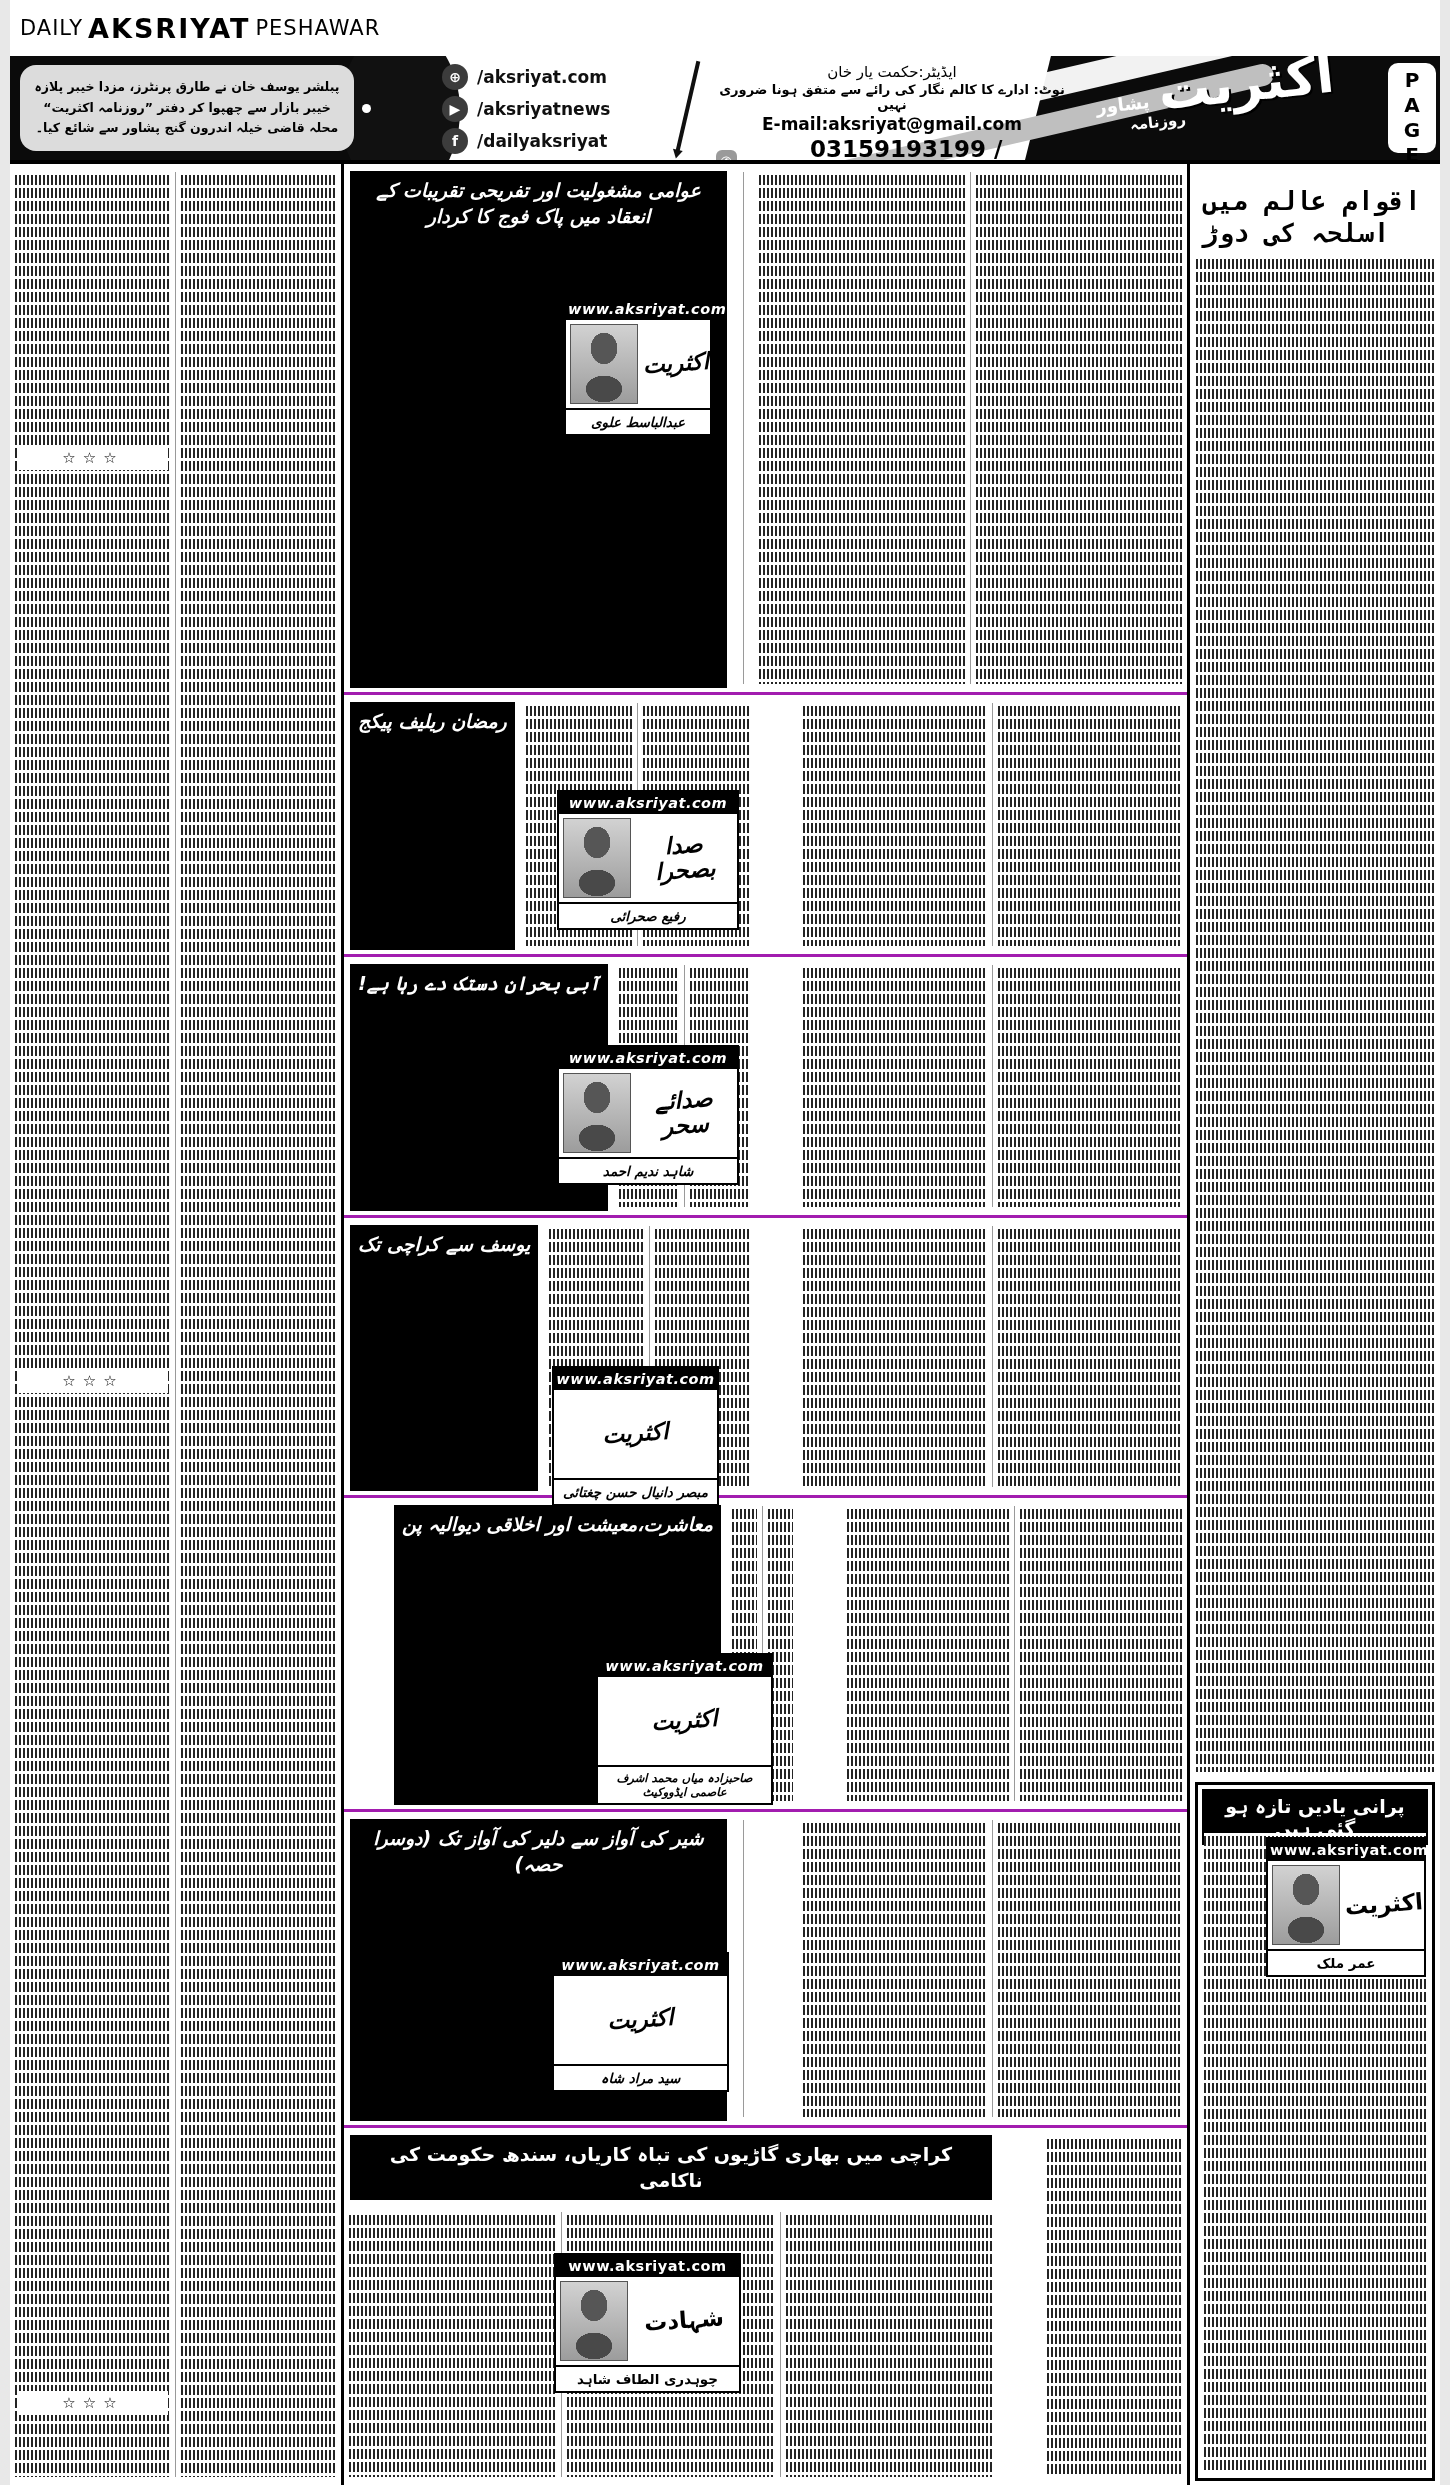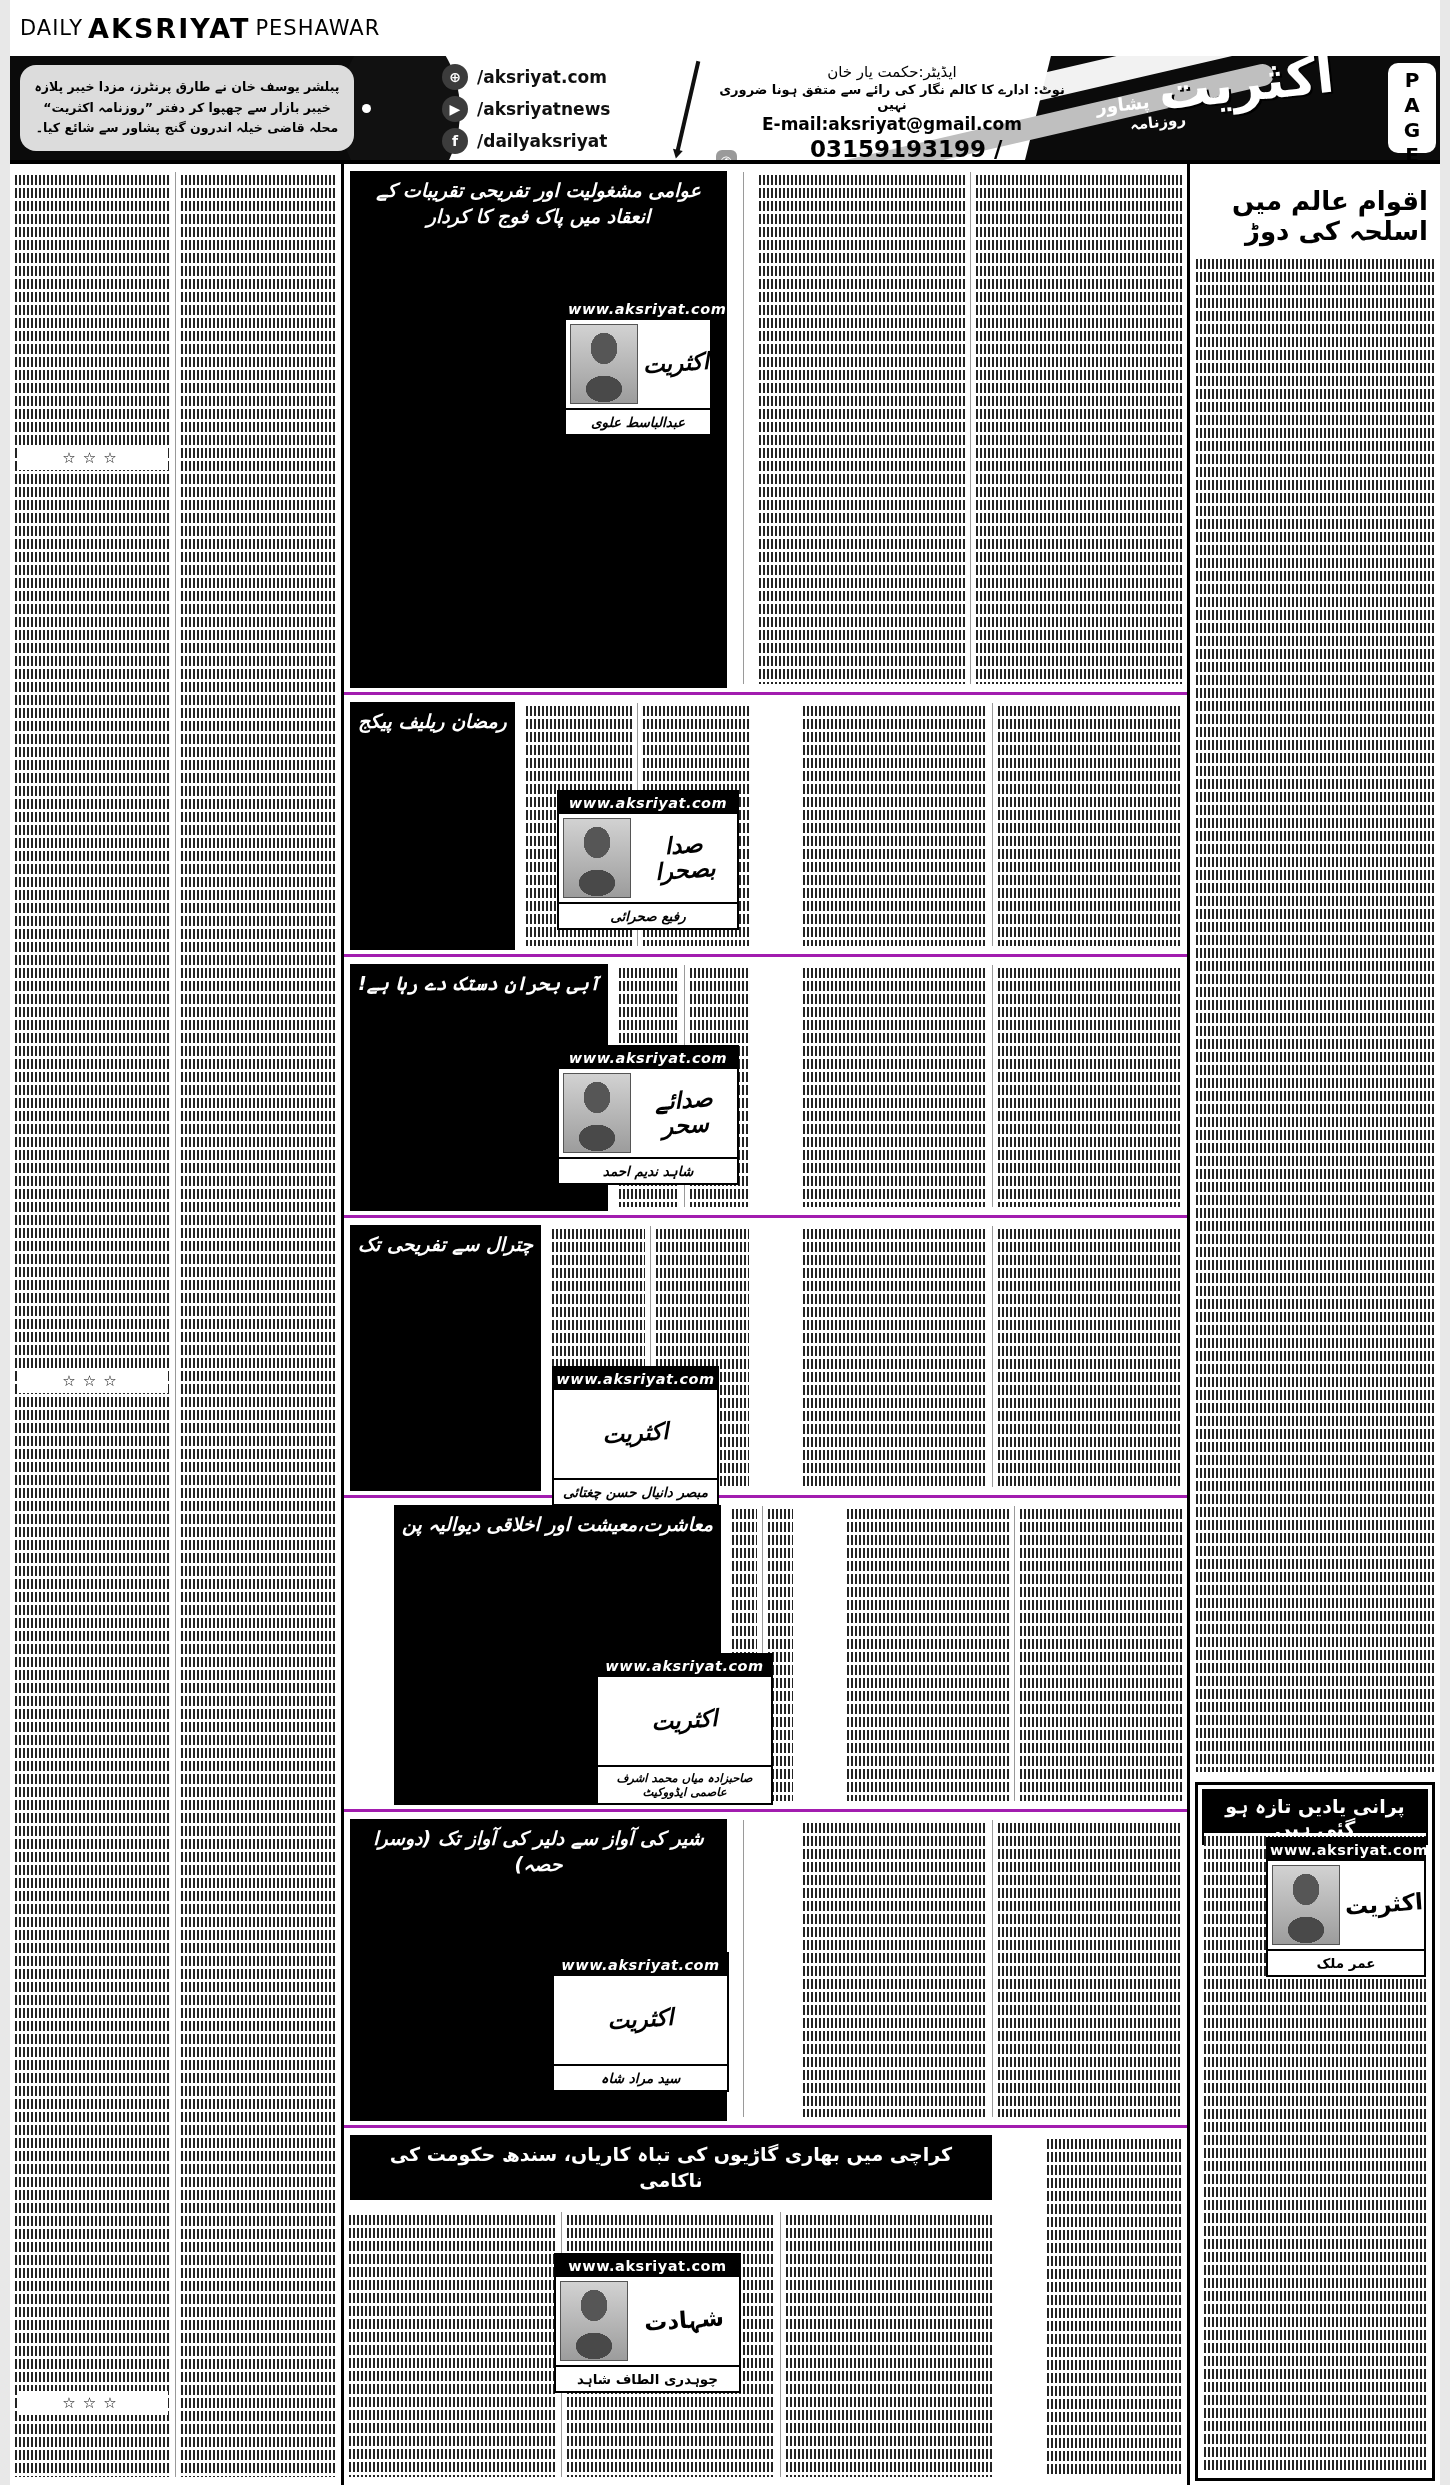--- a/index.html
+++ b/index.html
@@ -93,22 +93,22 @@
   .ab4 { right:35px;  top:148px; width:167px; }
   .ab5 { right:25px;  top:155px; width:177px; }
   .ab6 { right:25px;  top:140px; width:177px; }
   .ab7 { left:210px;  top:125px; width:187px; }
 
   
   .b7-left { flex:1; position:relative; display:flex; flex-direction:column; }
   .b7-right { width:145px; display:flex; }
 
   
-  .ed-headline { margin:22px 12px 0; text-align:right; font-size:26px; font-weight:800; direction:rtl;
-                 padding-bottom:12px; border-bottom:3px solid #000; }
+  .ed-headline { margin:22px 12px 0; text-align:left; font-size:26px; font-weight:800; direction:rtl;
+                 padding-bottom:12px; border-bottom:3px solid #000;font-family:Liberation Mono, monospace; }
   .ed-body { position:absolute; left:6px; right:6px; top:92px; height:1516px; }
   .prbox { position:absolute; left:5px; right:5px; top:1618px; bottom:4px; border:3px solid #000; background:#fff; }
   .prtitle { background:#000; color:#fff; font-weight:700; font-size:19px; text-align:center; padding:6px 4px; margin:4px; direction:rtl; }
   .prbody { position:absolute; left:6px; right:6px; top:48px; bottom:6px; }
   .ab8 { right:6px; top:52px; width:160px; }
 </style>
 </head>
 <body>
 
 <div id="page">
@@ -254,21 +254,21 @@
         </div>
         <div class="block-cont">
           <div class="col gk"></div>
           <div class="vsep"></div>
           <div class="col gk"></div>
         </div>
       </div>
 
       <div class="block b4">
         <div class="block-main">
-          <div class="bar">چترال سے تفریحی تک</div>
+          <div class="bar">یوسف سے کراچی تک</div>
           <div class="cols">
             <div class="col gk"></div>
             <div class="vsep"></div>
             <div class="col gk"></div>
           </div>
           <div class="authorbox ab4">
             <div class="webbar">www.aksriyat.com</div>
             <div class="authrow">
               <div class="callig">اکثریت</div>
             </div>

